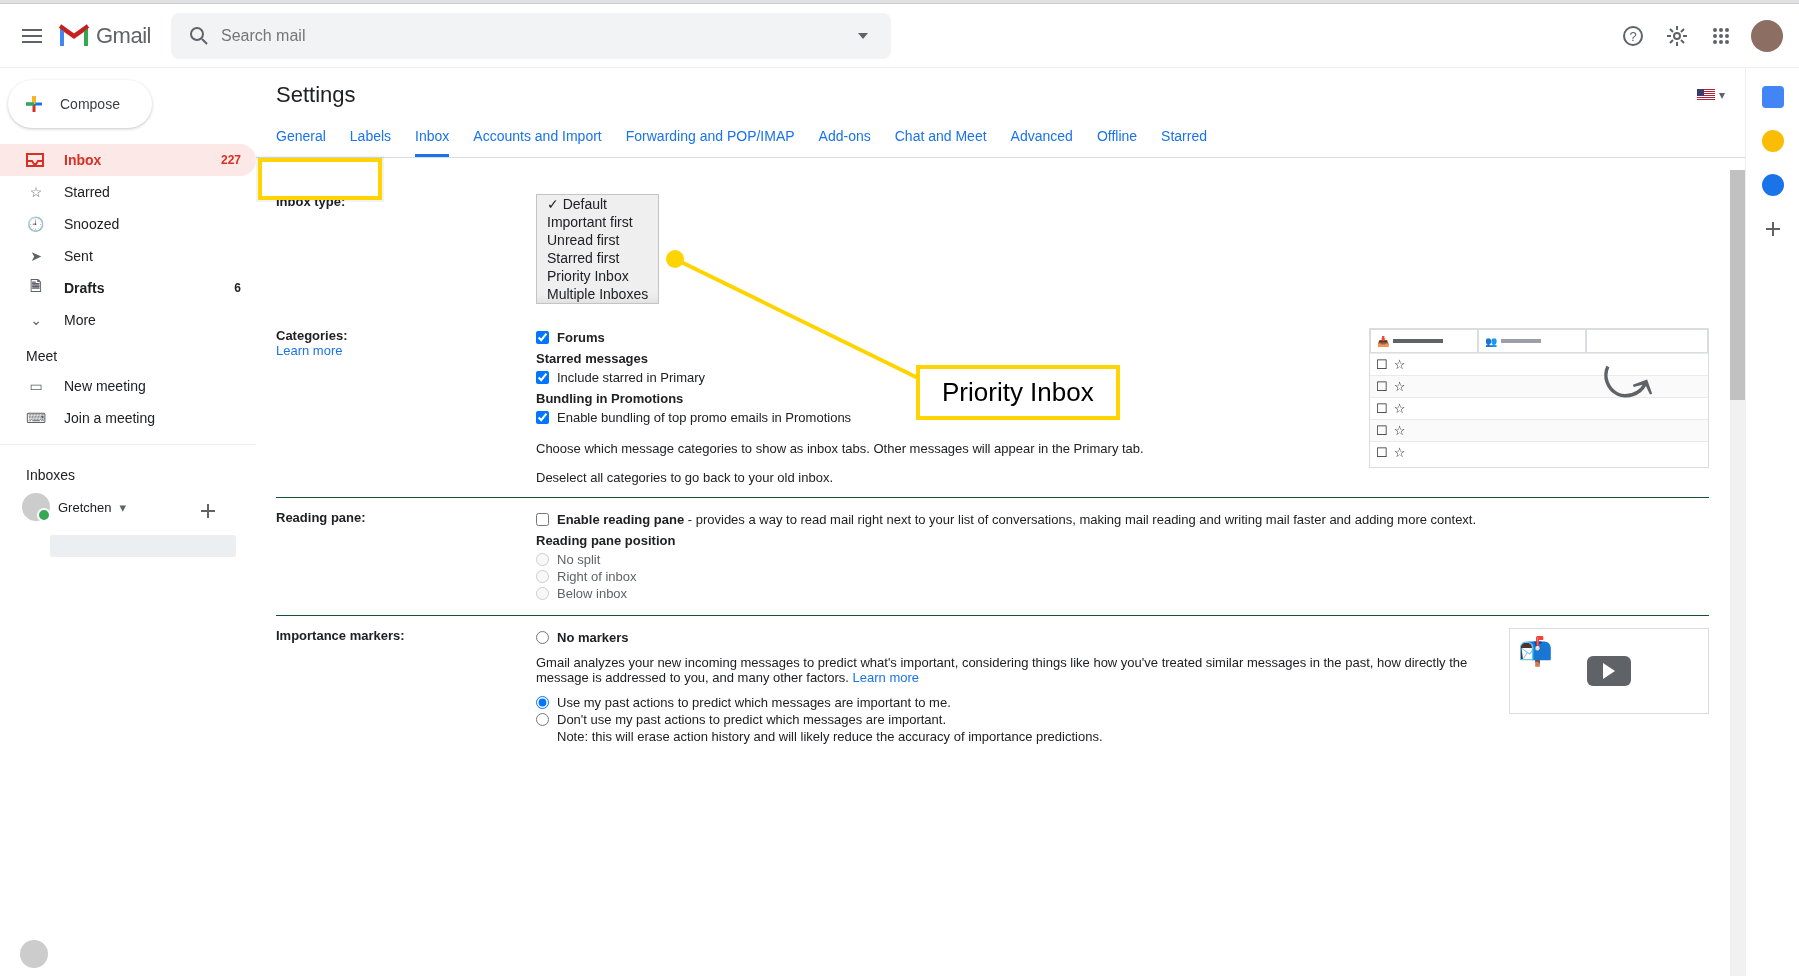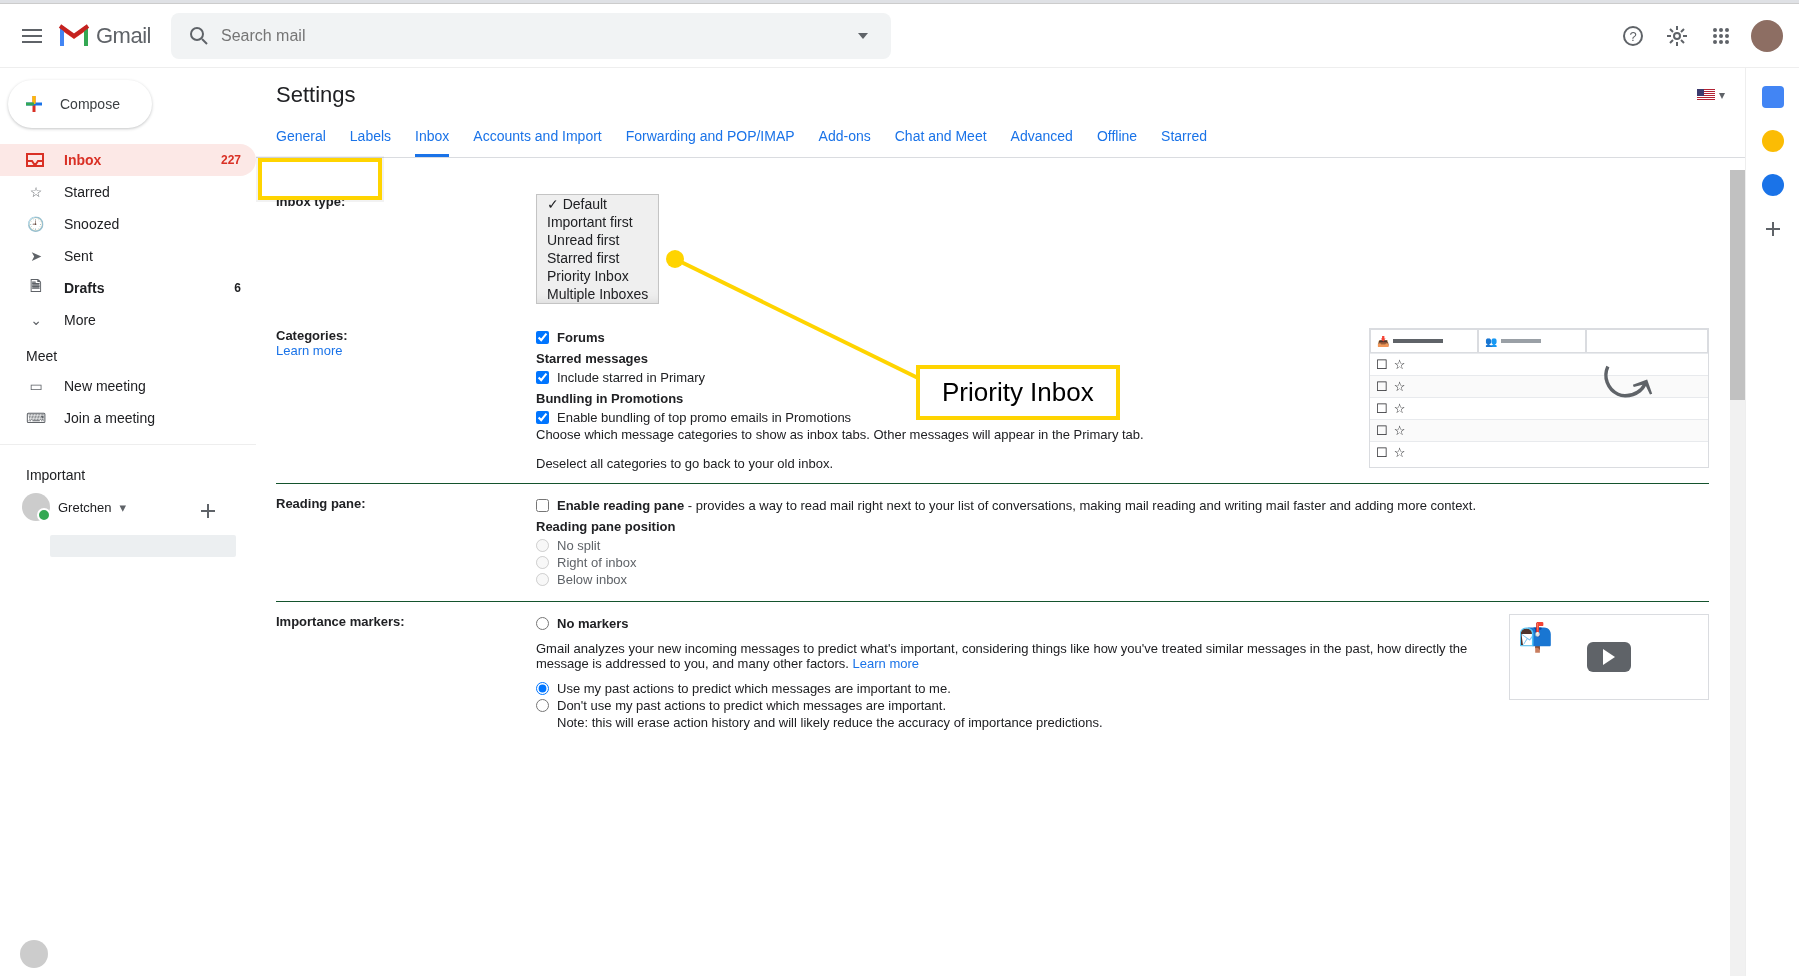--- a/index.html
+++ b/index.html
@@ -208,21 +208,21 @@
   <div class="nav-item">
     <span class="nav-icon ico">▭</span>
     <span>New meeting</span>
   </div>
   <div class="nav-item">
     <span class="nav-icon ico">⌨</span>
     <span>Join a meeting</span>
   </div>
 
   <div style="border-top:1px solid #eee; margin:10px 0;"></div>
-  <div class="section-label">Important</div>
+  <div class="section-label">Inboxes</div>
   <div class="hangouts-user">
     <div class="presence-dot"></div>
     <span>Gretchen</span>
     <span class="ico">▾</span>
   </div>
   <div class="add-hangout">
     <svg width="20" height="20">
         <path d="M10 3v14M3 10h14" stroke="#5f6368" stroke-width="2"></path>
       </svg>
   </div>
@@ -284,21 +284,21 @@
             <input type="checkbox" checked="" style="">
             <span>Include starred in Primary</span>
           </div>
 
         <div class="subhead">Bundling in Promotions</div>
         <div class="chk">
             <input type="checkbox" checked="" style="">
             <span>Enable bundling of top promo emails in Promotions</span>
           </div>
 
-        <p style="margin-top:2px;">Choose which message categories to show as inbox tabs. Other messages will appear in the Primary tab.</p>
+        <p style="margin-top:16px;">Choose which message categories to show as inbox tabs. Other messages will appear in the Primary tab.</p>
         <p style="margin-top:14px;">Deselect all categories to go back to your old inbox.</p>
 
         <div class="preview">
           <div class="preview-tabstrip">
             <div class="preview-tab">
                 <span>📥</span>
                 <span style="width:50px;height:4px;background:#5f6368;"></span>
               </div>
             <div class="preview-tab">
                 <span>👥</span>

